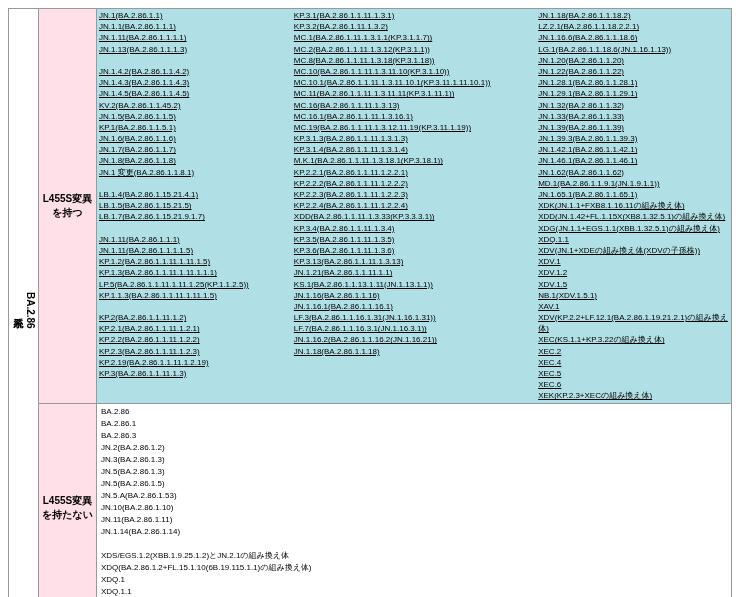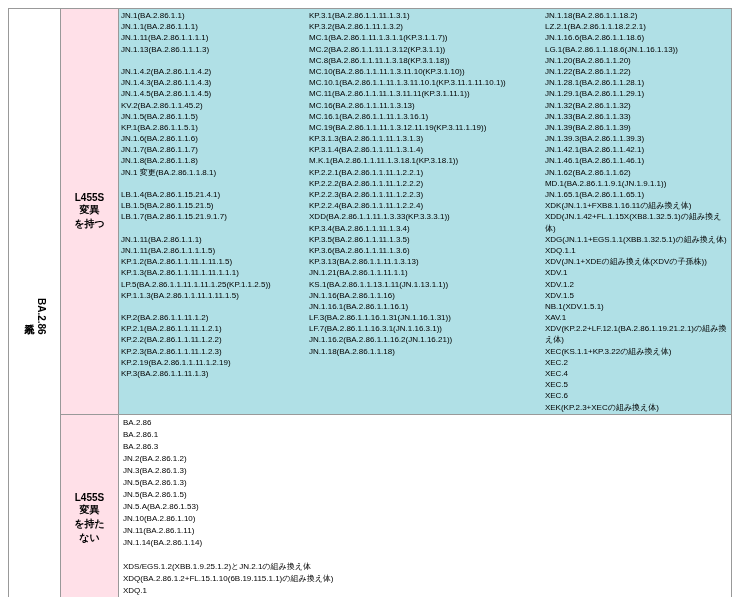--- a/index.html
+++ b/index.html
@@ -45,21 +45,21 @@
     }
 
     .main-table {
       width: 100%;
       border-collapse: collapse;
       border: 1px solid #999;
     }
     .main-table td, .main-table th {
       border: 1px solid #999;
       vertical-align: top;
-      padding: 13px;
+      padding: 2px;
     }
     .row-header {
       writing-mode: vertical-rl;
       text-orientation: mixed;
       transform: rotate(180deg);
       white-space: nowrap;
       font-size: 11px;
       font-weight: bold;
       text-align: center;
       background: #fff;
@@ -102,21 +102,21 @@
   <table class="main-table">
     <tbody>
 
       <tr>
         <td class="row-header" rowspan="2" style="vertical-align:middle; text-align:center; width:28px; font-size:10px; font-weight:bold; background:#fff;">
           <div style="writing-mode:vertical-rl;transform:rotate(180deg);white-space:nowrap;">BA.2.86<br>系統</div>
         </td>
         <td class="sub-header pink" style="width:58px; background:#ffe0e8; text-align:center; vertical-align:middle; font-size:10px; font-weight:bold;">
           L455S変異<br>を持つ
         </td>
-        <td style="padding:0; background:#b0e0e6;">
+        <td style="padding:0; background:#b0e0e6;text-decoration:underline;">
           <table class="inner-table">
             <tbody>
                 <tr>
               <td class="col1" style="font-size:8px; line-height:1.4; padding:1px 2px; vertical-align:top;">
                 JN.1(BA.2.86.1.1)<br>
                 JN.1.1(BA.2.86.1.1.1)<br>
                 JN.1.11(BA.2.86.1.1.1.1)<br>
                 JN.1.13(BA.2.86.1.1.1.3)<br>
                 <br>
                 JN.1.4.2(BA.2.86.1.1.4.2)<br>

